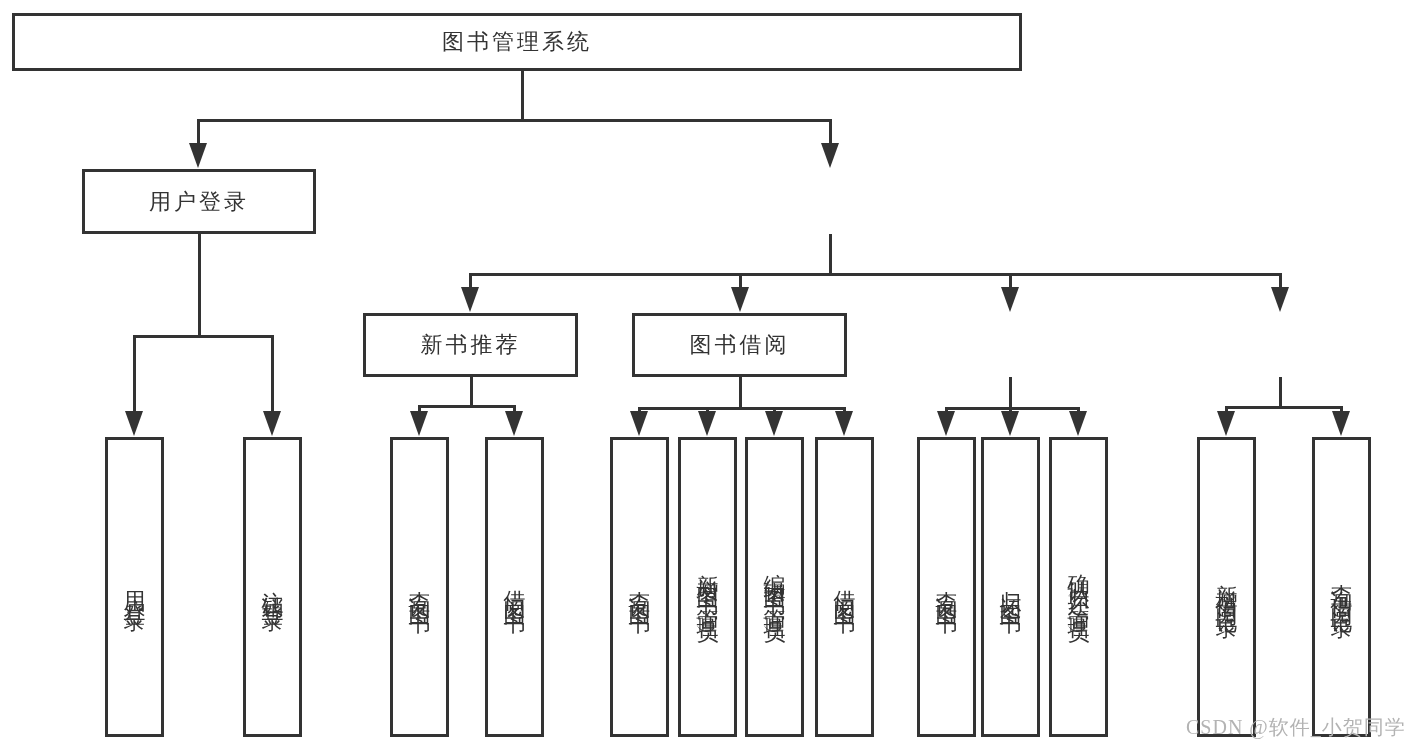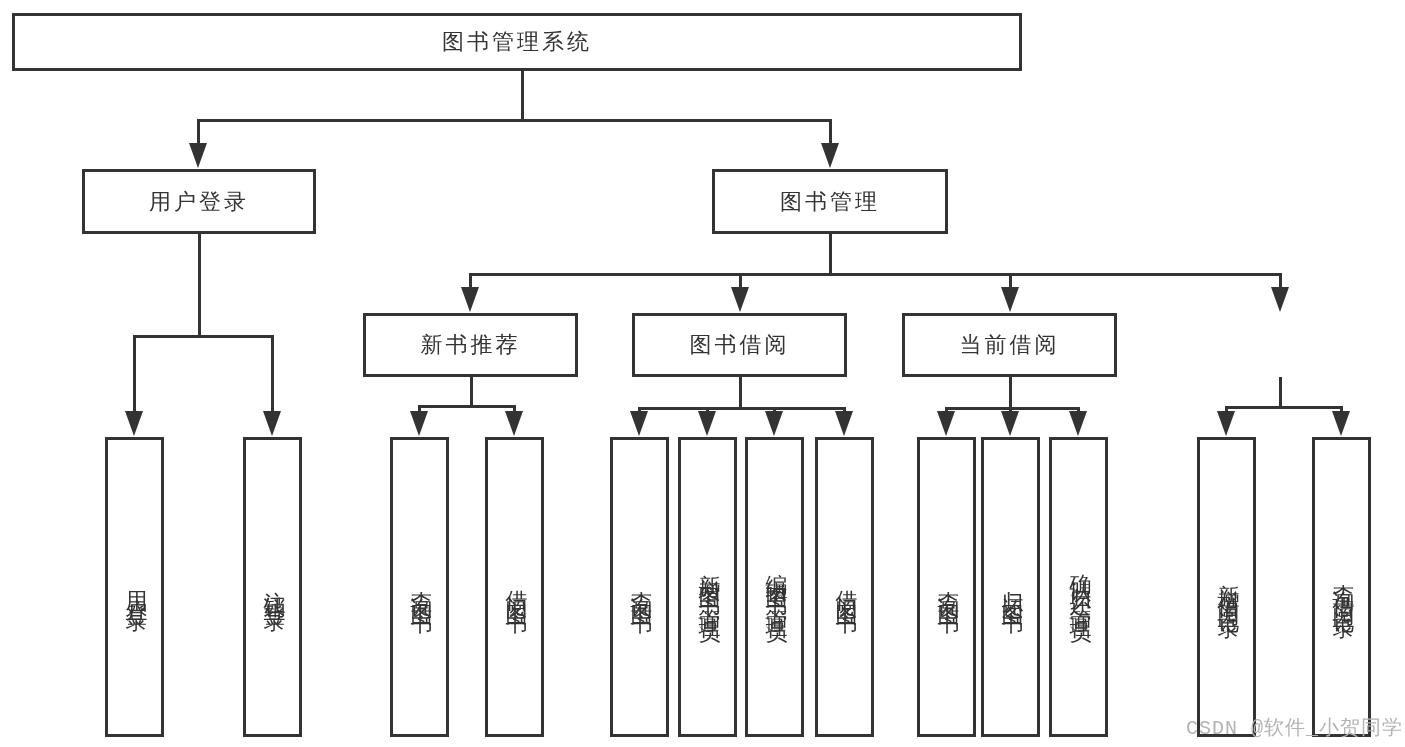--- a/index.html
+++ b/index.html
@@ -6,21 +6,21 @@
     --line:#333333;
     --text:#333333;
     --bg:#ffffff;
     --wm:#b3b3b3;
   }
   html,body{margin:0;padding:0;background:var(--bg);}
   .canvas{
     position:relative;
     width:1405px;height:747px;
     background:var(--bg);
-    font-family:Liberation Mono, monospace;
+    font-family:Liberation Serif, serif;
     overflow:hidden;
   }
   .box{
     position:absolute;
     box-sizing:border-box;
     border:3px solid var(--line);
     background:#fff;
     color:var(--text);
     display:flex;
     align-items:center;
@@ -65,32 +65,26 @@
 
 <div class="canvas">
 
   <div class="box hbox" style="left:12px;top:13px;width:1010px;height:58px">
     <span>图书管理系统</span>
   </div>
 
   <div class="box hbox" style="left:82px;top:169px;width:234px;height:65px">
     <span>用户登录</span>
   </div>
-  <div class="box hbox" style="left:712px;top:169px;width:236px;height:65px">
-    <span>图书管理</span>
-  </div>
 
   <div class="box hbox" style="left:632px;top:313px;width:215px;height:64px">
     <span>图书借阅</span>
   </div>
   <div class="box hbox" style="left:363px;top:313px;width:215px;height:64px">
     <span>新书推荐</span>
-  </div>
-  <div class="box hbox" style="left:902px;top:313px;width:215px;height:64px">
-    <span>当前借阅</span>
   </div>
 
   <div class="box vbox" style="left:105px;top:437px;width:59px;height:300px">
     <span class="vtext">用户登录</span>
   </div>
   <div class="box vbox" style="left:243px;top:437px;width:59px;height:300px">
     <span class="vtext">注销登录</span>
   </div>
 
   <div class="box vbox" style="left:390px;top:437px;width:59px;height:300px">

